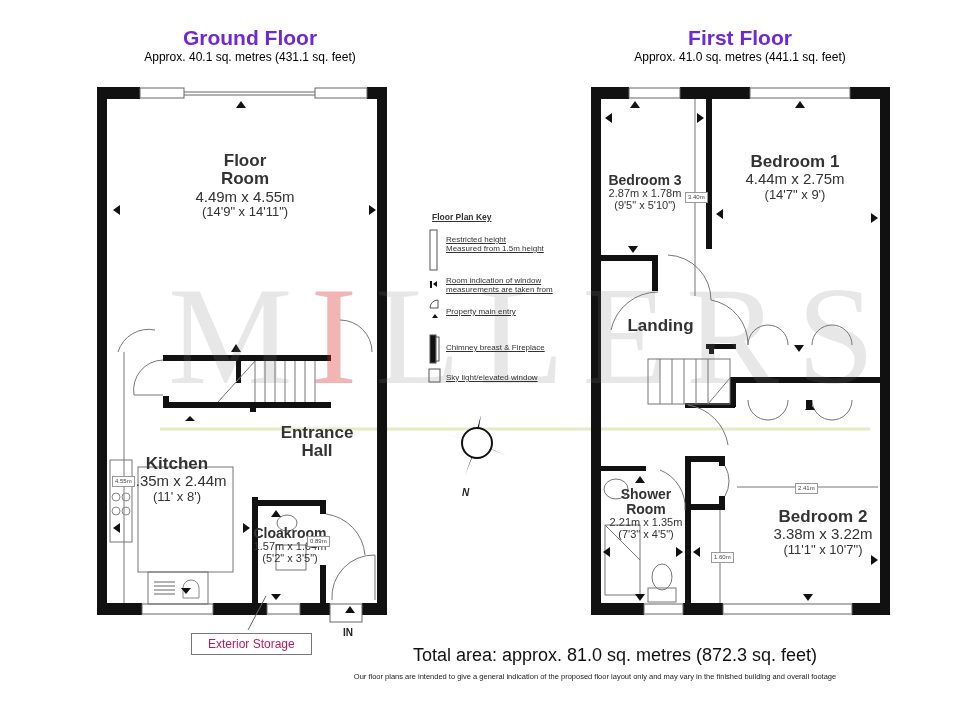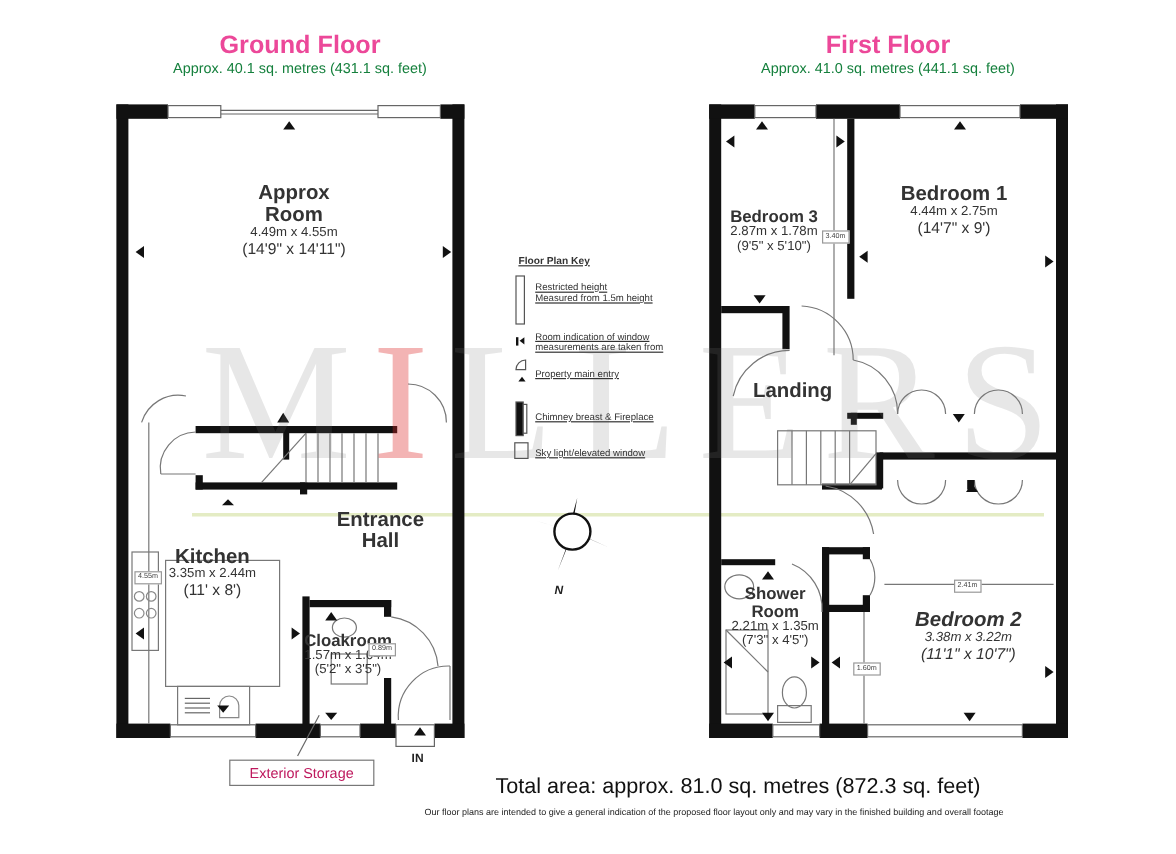--- a/index.html
+++ b/index.html
@@ -1,22 +1,22 @@
 <!DOCTYPE html>
 <html><head>
 <meta charset="utf-8">
 <style>
   html, body { margin:0; padding:0; background:#ffffff; }
   body { width:980px; height:712px; position:relative; overflow:hidden; font-family:"Liberation Sans", sans-serif; color:#222; }
   .abs { position:absolute; }
-  .floor-title { position:absolute; font-weight:bold; font-size:21px; text-align:center; color:#ec4899; }
-  .floor-sub { position:absolute; font-size:12px; text-align:center; color:#15803d; }
+  .floor-title { position:absolute; font-weight:bold; font-size:21px; text-align:center; color:#6d28d9; }
+  .floor-sub { position:absolute; font-size:12px; text-align:center; color:#000000; }
   .room { position:absolute; text-align:center; color:#333; line-height:1.08; }
   .room .name { font-weight:bold; font-size:17px; }
-  .room .m { font-size:11px; }
+  .room .m { font-size:15px; }
   .room .ft { font-size:13px; }
   .room.small .name { font-size:14px; }
   .room.small .m, .room.small .ft { font-size:11px; }
   .key { position:absolute; font-size:8px; color:#333;text-decoration:underline; }
   .key .kt { font-weight:bold; font-size:8.5px; margin-bottom:8px; }
   .total { position:absolute; font-size:18px; color:#111; text-align:center; }
   .disc { position:absolute; font-size:7.5px; color:#222; text-align:center; }
   .tag { position:absolute; background:#fff; border:1px solid #999; font-size:6px; color:#444; padding:0 2px; line-height:9px; }
   .storage { position:absolute; border:1px solid #777; background:#fff; font-size:12px; padding:3px 16px; color:#be185d; }
   .watermark { position:absolute; font-family:"Liberation Serif", serif; font-size:140px; letter-spacing:18px; color:rgba(120,120,120,0.18); pointer-events:none; }
@@ -226,21 +226,21 @@
     <polygon points="433,284 437,281 437,287"></polygon>
     <polygon points="435,314 432,318 438,318"></polygon>
   </g>
 </svg>
 
 <div class="watermark" style="left:168px; top:255px;">
   <span>M</span><span class="red">I</span><span>LLERS</span>
 </div>
 
 <div class="room" style="left:170px; top:152px; width:150px;">
-  <div class="name">Approx</div>
+  <div class="name">Floor</div>
   <div class="name">Room</div>
   <div class="m">4.49m x 4.55m</div>
   <div class="ft">(14'9" x 14'11")</div>
 </div>
 <div class="room" style="left:262px; top:424px; width:110px;">
   <div class="name">Entrance</div>
   <div class="name">Hall</div>
 </div>
 <div class="room" style="left:122px; top:455px; width:110px;">
   <div class="name">Kitchen</div>
@@ -291,21 +291,21 @@
 </div>
 <div class="room" style="left:618px; top:317px; width:85px;">
   <div class="name">Landing</div>
 </div>
 <div class="room small" style="left:601px; top:487px; width:90px;">
   <div class="name">Shower</div>
   <div class="name">Room</div>
   <div class="m">2.21m x 1.35m</div>
   <div class="ft">(7'3" x 4'5")</div>
 </div>
-<div class="room" style="left:742px; top:508px; width:130px;font-style:italic;">
+<div class="room" style="left:758px; top:508px; width:130px;">
   <div class="name">Bedroom 2</div>
   <div class="m">3.38m x 3.22m</div>
   <div class="ft">(11'1" x 10'7")</div>
 </div>
 <div class="tag" style="left:685px; top:192px;">3.40m</div>
 <div class="tag" style="left:795px; top:483px;">2.41m</div>
 <div class="tag" style="left:711px; top:552px;">1.60m</div>
 
 <div class="total" style="left:380px; top:645px; width:470px;">Total area: approx. 81.0 sq. metres (872.3 sq. feet)</div>
 <div class="disc" style="left:290px; top:672px; width:610px;">Our floor plans are intended to give a general indication of the proposed floor layout only and may vary in the finished building and overall footage</div>

